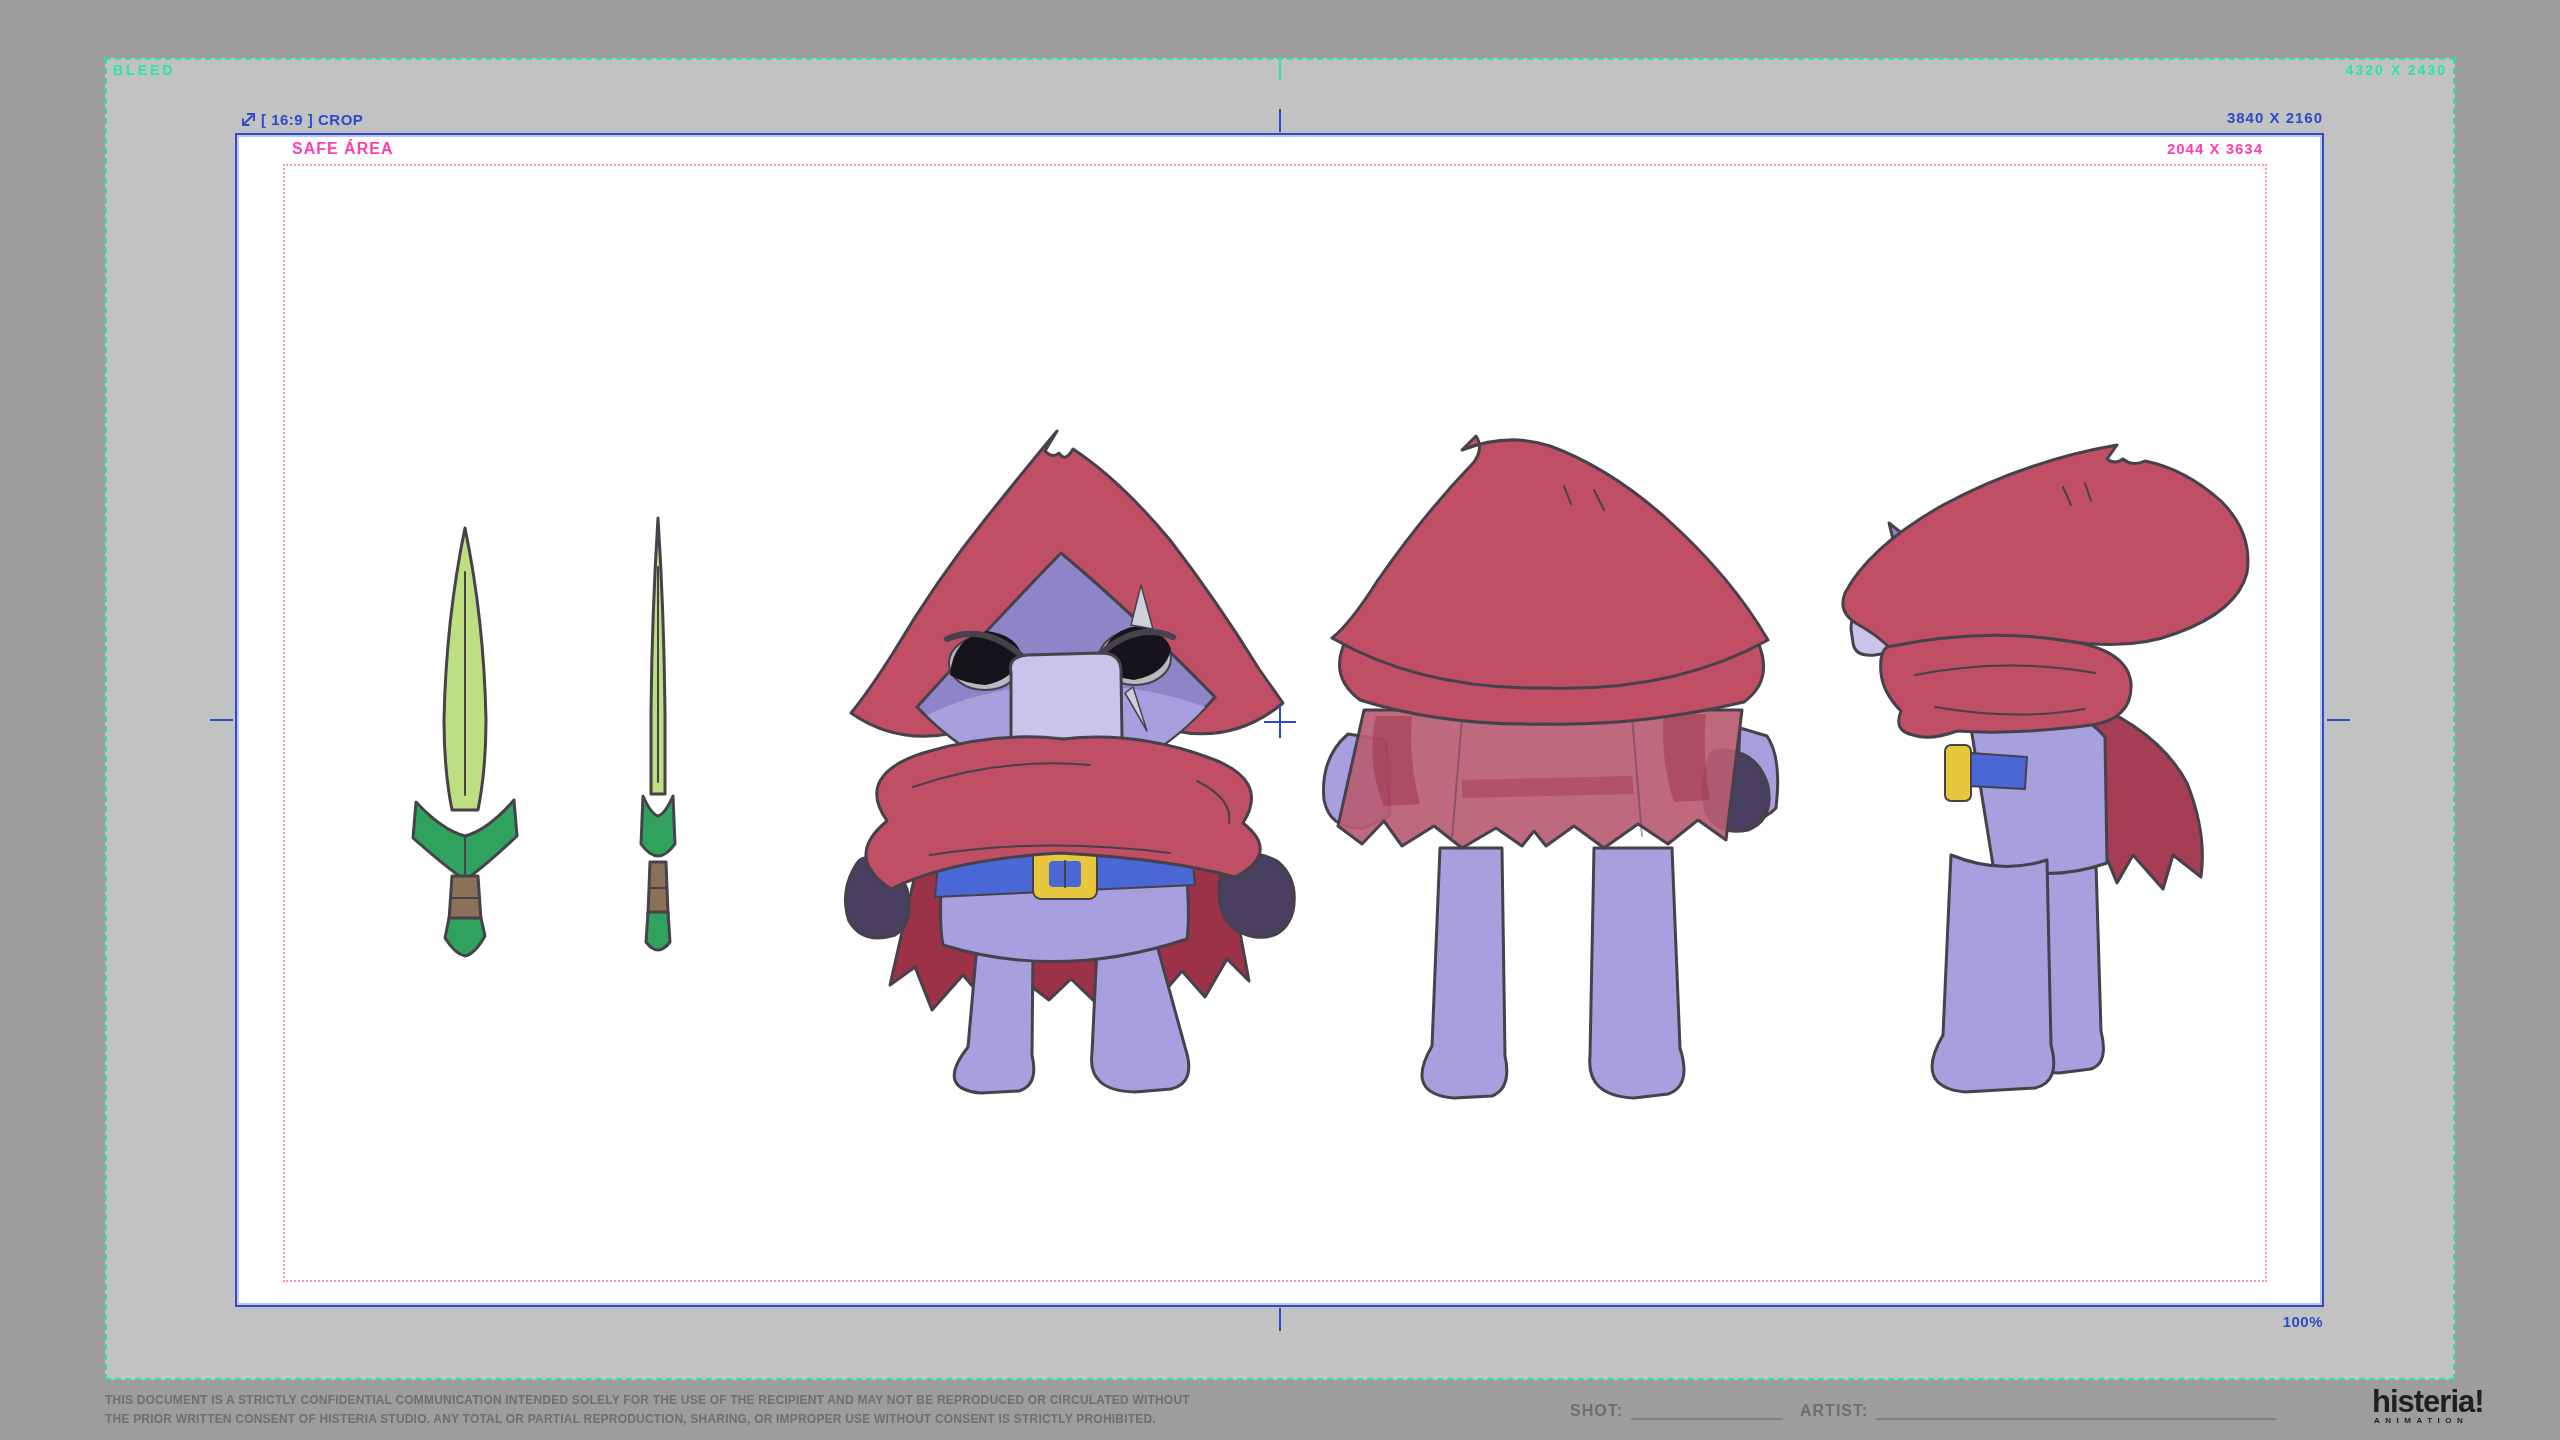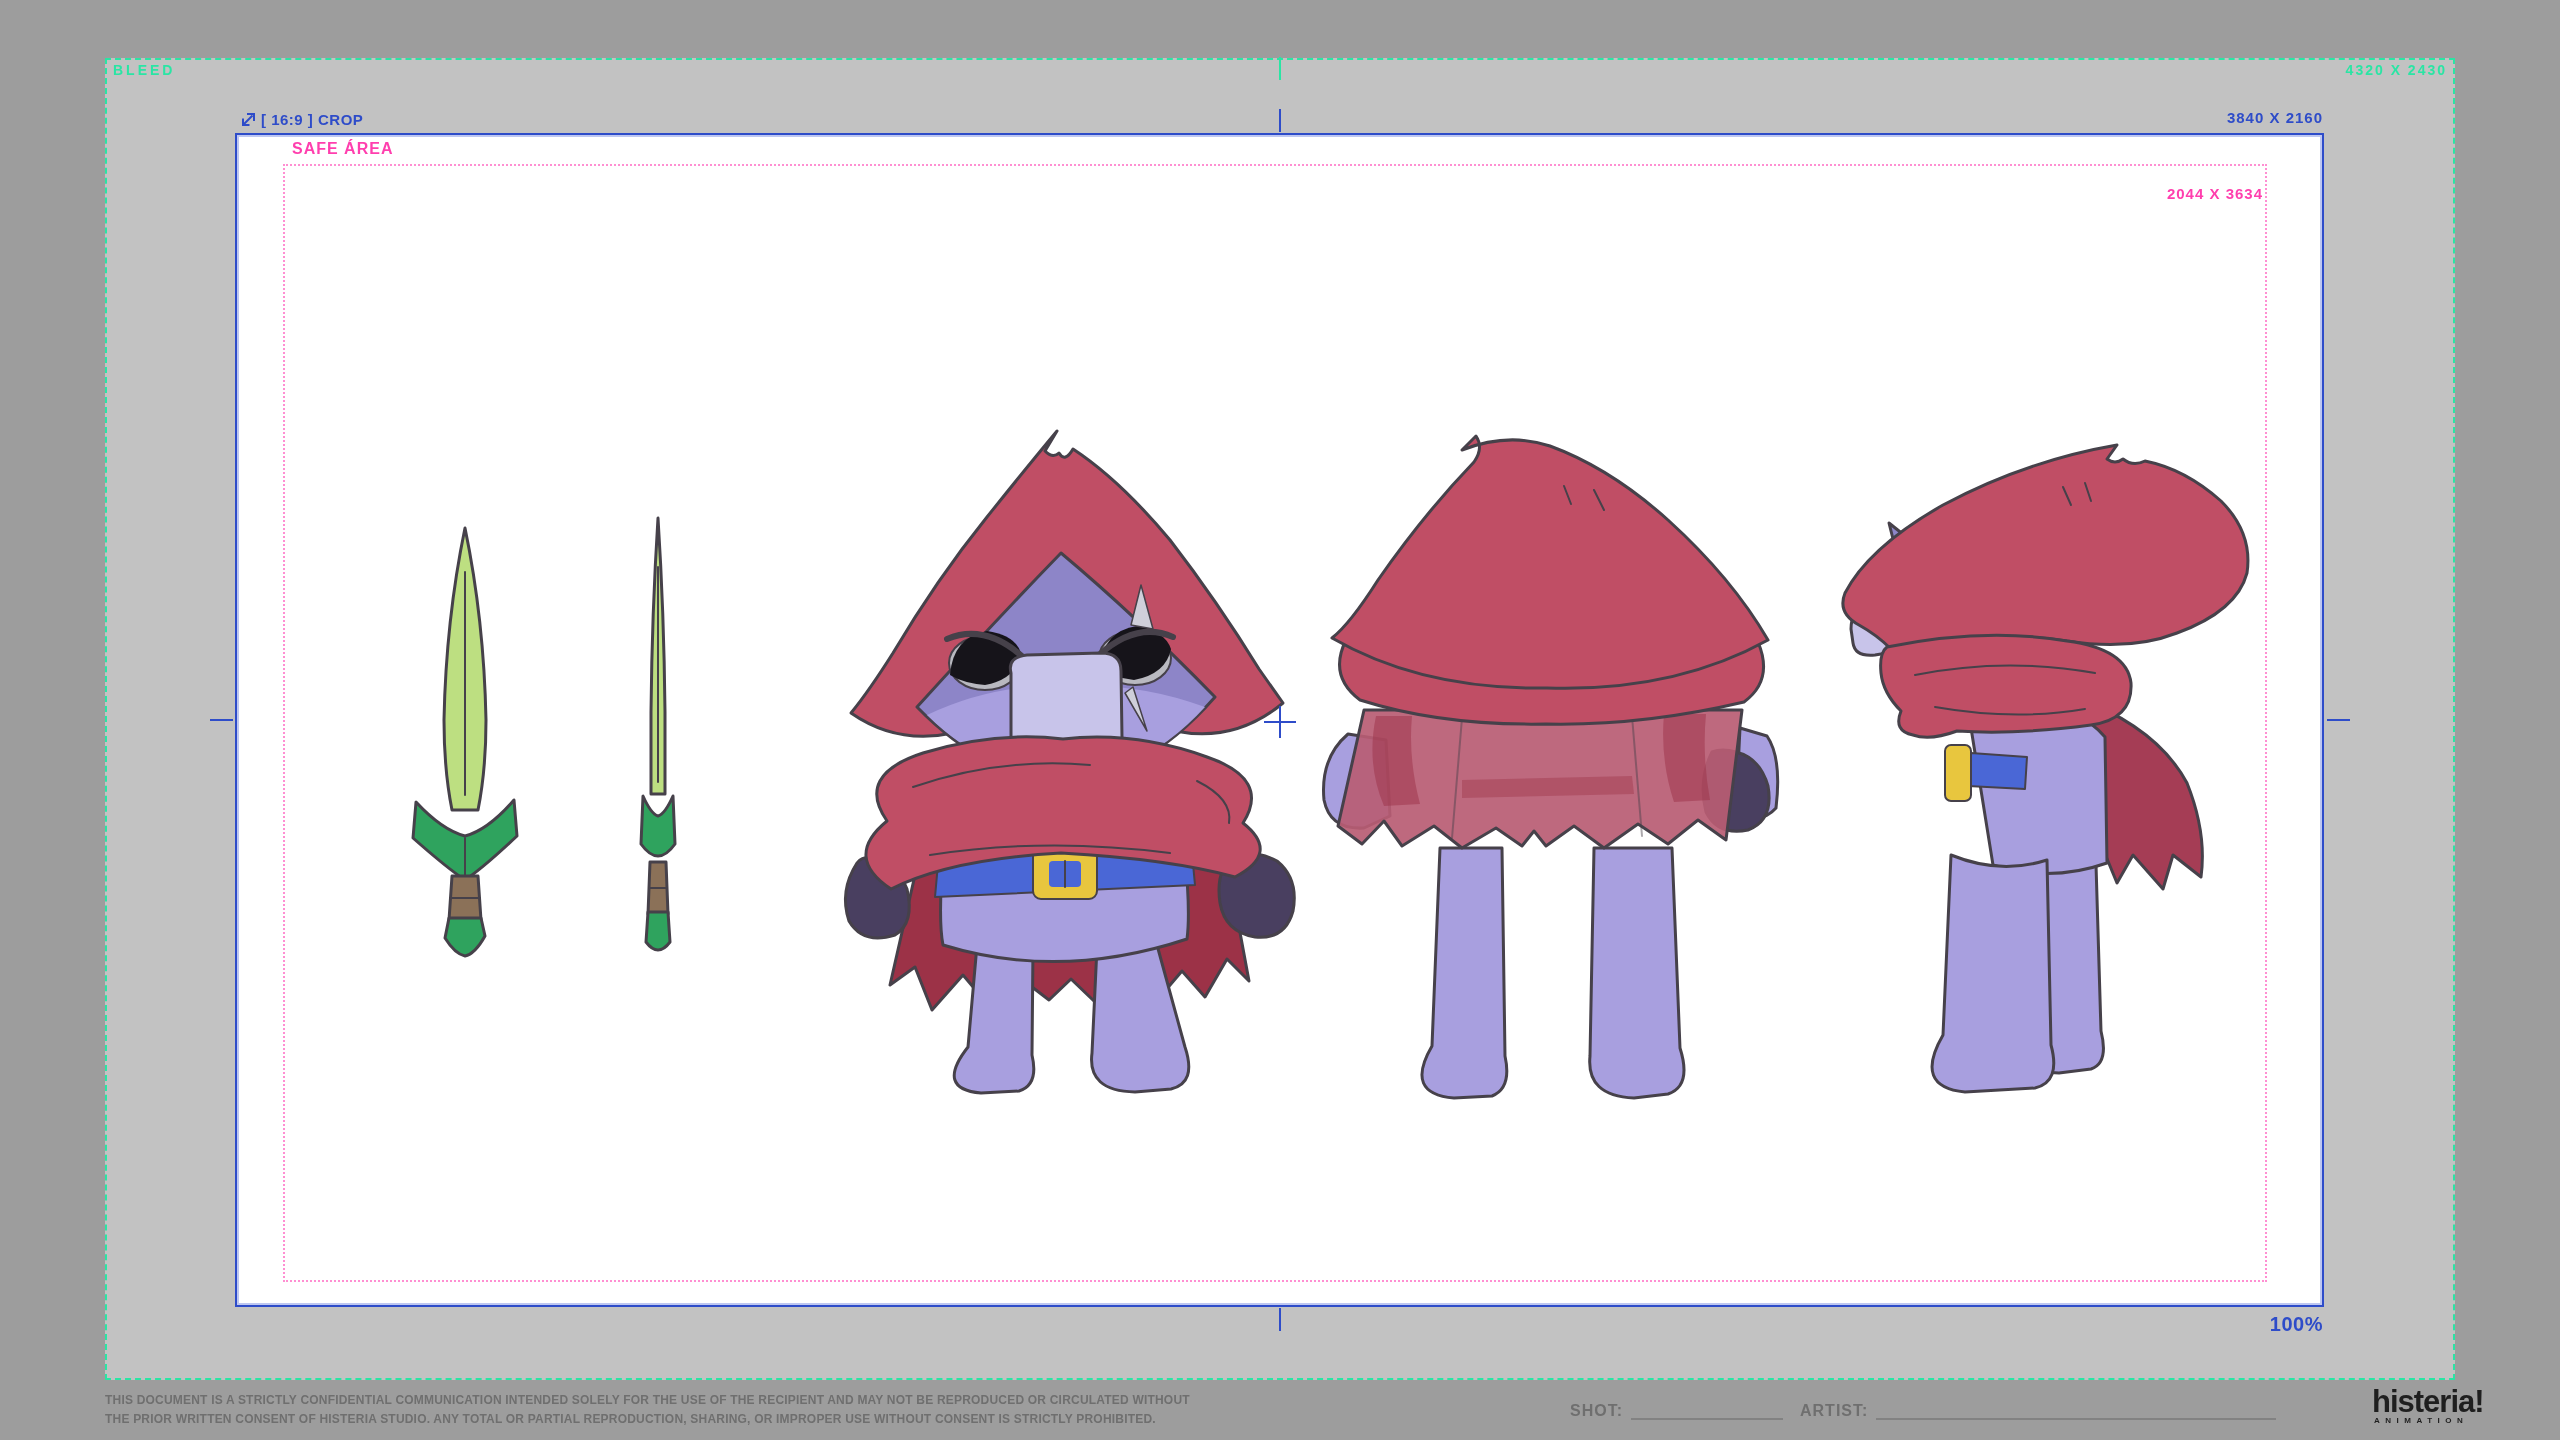--- a/index.html
+++ b/index.html
@@ -15,22 +15,22 @@
   .safe-frame{position:absolute;left:283px;top:164px;width:1984px;height:1118px;
     border:2px dotted var(--safe-frame,#ff8fd2);}
 
   
   .lbl{position:absolute;font-weight:bold;white-space:nowrap;}
   .lbl-bleed{left:113px;top:62px;font-size:14px;letter-spacing:3px;color:var(--bleed-accent,#2ae5a4);}
   .lbl-bleed-dim{right:112px;top:62px;font-size:14px;letter-spacing:2px;color:var(--bleed-accent,#2ae5a4);text-align:right;}
   .lbl-crop{left:240px;top:111px;font-size:15px;letter-spacing:.5px;color:var(--crop-accent,#2e4cc9);display:flex;align-items:center;gap:5px;}
   .lbl-crop-dim{right:236px;top:109px;font-size:15px;letter-spacing:1px;color:var(--crop-accent,#2e4cc9);text-align:right;margin-left:28px;}
   .lbl-safe{left:292px;top:140px;font-size:16px;letter-spacing:1px;color:var(--safe-accent,#ff3fae);}
-  .lbl-safe-dim{right:296px;top:140px;font-size:15px;letter-spacing:1px;color:var(--safe-accent,#ff3fae);text-align:right;margin-top:45px;}
-  .lbl-zoom{right:236px;top:1313px;font-size:20px;letter-spacing:.5px;color:var(--crop-accent,#2e4cc9);text-align:center;}
+  .lbl-safe-dim{right:296px;top:140px;font-size:15px;letter-spacing:1px;color:var(--safe-accent,#ff3fae);text-align:right;}
+  .lbl-zoom{right:236px;top:1313px;font-size:15px;letter-spacing:.5px;color:var(--crop-accent,#2e4cc9);text-align:center;}
 
   
   .tick{position:absolute;background:var(--crop-accent,#2e4cc9);}
   .tick.teal{background:var(--bleed-accent,#2ae5a4);}
   .tick.v{width:2px;height:23px;}
   .tick.h{width:23px;height:2px;}
   .cross-h{position:absolute;left:1264px;top:721px;width:32px;height:2px;background:var(--crop-accent,#2e4cc9);}
   .cross-v{position:absolute;left:1279px;top:706px;width:2px;height:32px;background:var(--crop-accent,#2e4cc9);}
 
   

